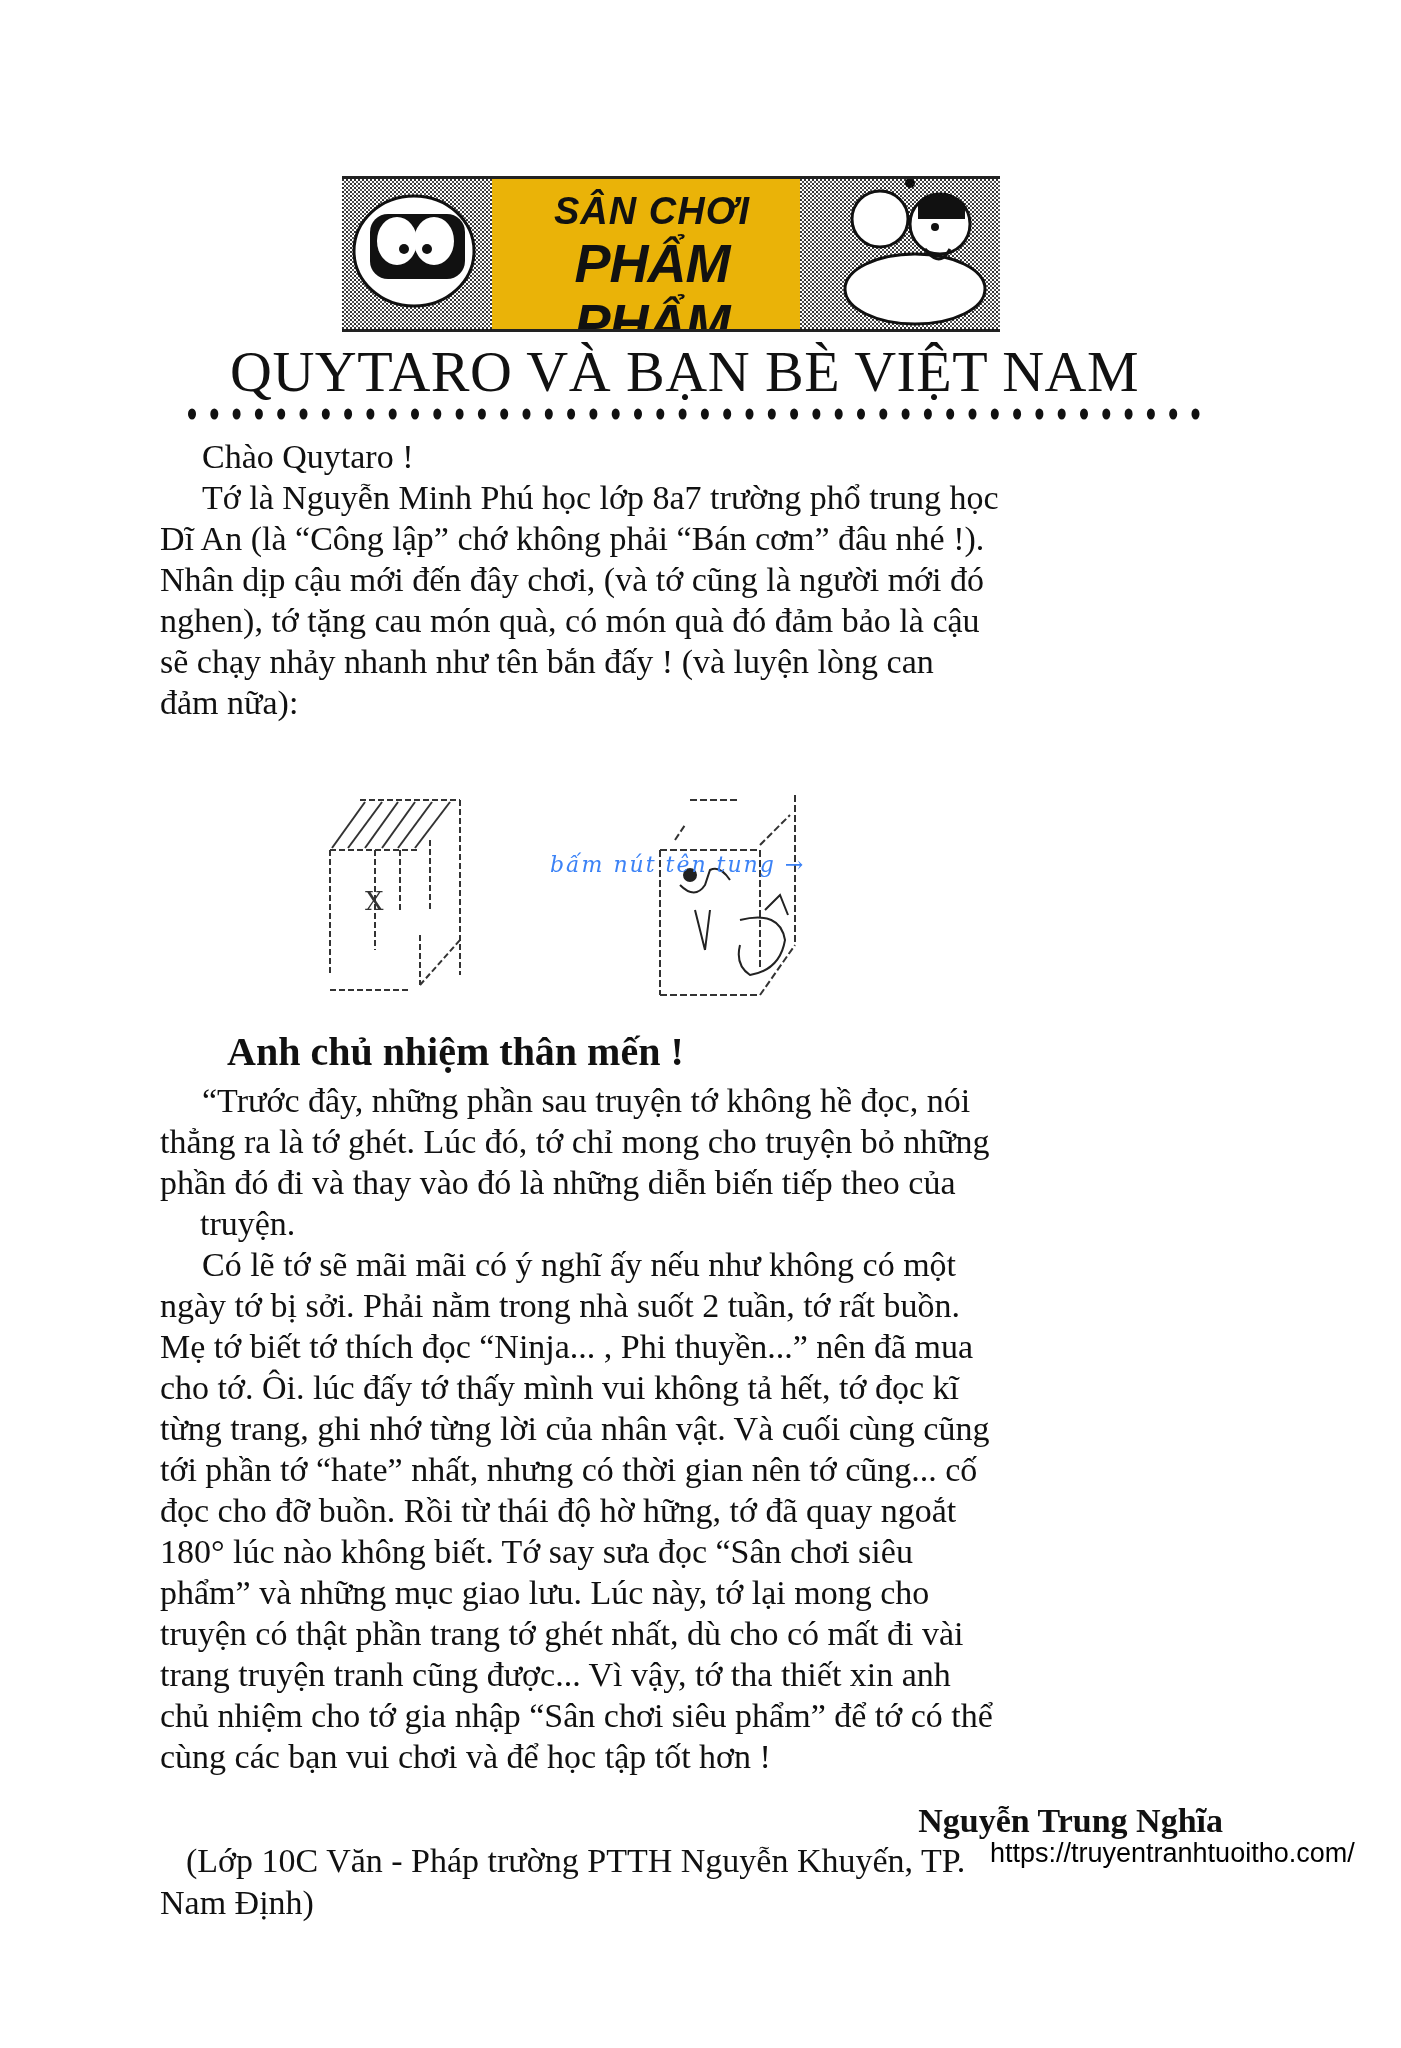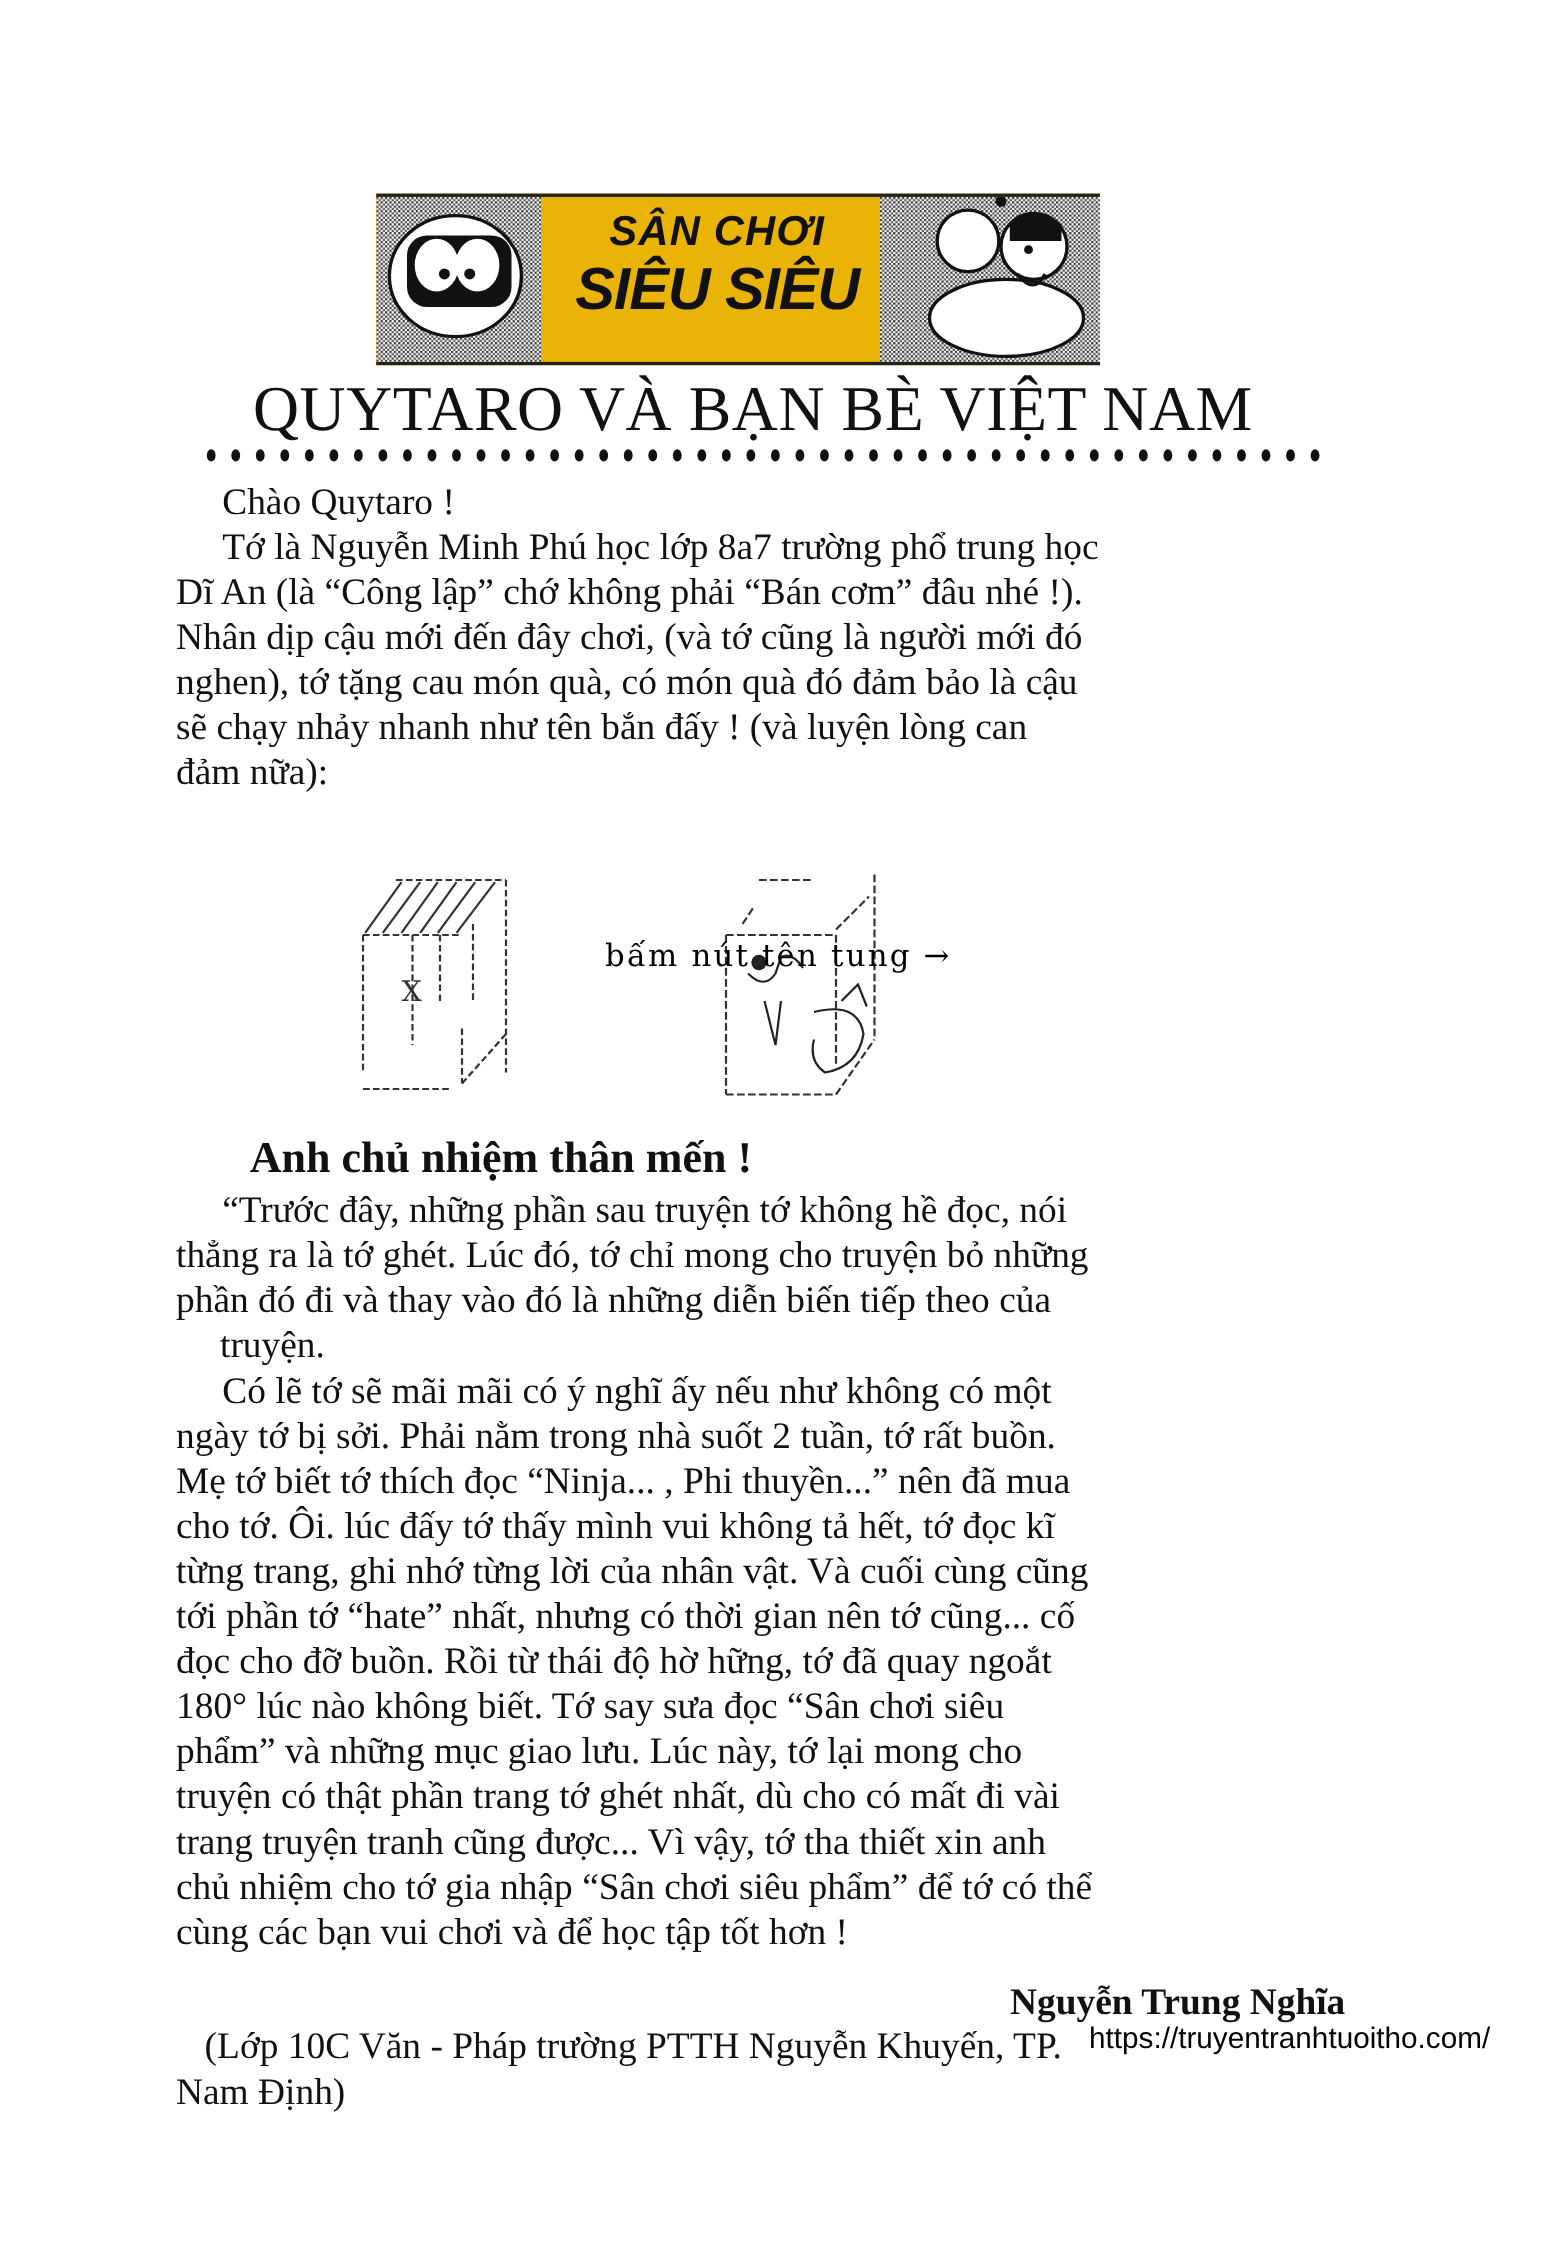--- a/index.html
+++ b/index.html
@@ -15,21 +15,21 @@
   .banner-line2 { font-size: 54px; line-height: 60px; letter-spacing: -1px; }
   #headline { position: absolute; left: 230px; top: 338px; font-size: 58px; letter-spacing: 0.5px;
               font-family: "Liberation Serif", serif; white-space: nowrap; }
   #dots { position: absolute; left: 186px; top: 407px; width: 1014px; height: 14px; }
   .text-block { position: absolute; font-family: "Liberation Serif", serif; font-size: 34px; line-height: 41px; }
   .indent { text-indent: 42px; }
   #letter1 { left: 160px; top: 436px; width: 1072px; }
   #letter1 .line { display: block; white-space: nowrap; }
   #drawing { position: absolute; left: 310px; top: 770px; width: 780px; height: 230px; }
   #drawing-caption { position: absolute; left: 240px; top: 82px; font-family: "DejaVu Serif", serif;
-                     font-size: 28px; color: #000000; letter-spacing: 2px; }
+                     font-style: italic; font-size: 22px; color: #3b82f6; letter-spacing: 2px; }
   #heading2 { position: absolute; left: 227px; top: 1028px; font-family: "Liberation Serif", serif;
               font-weight: bold; font-size: 40px; }
   #letter2 { left: 160px; top: 1080px; width: 1072px; }
   #letter2 .line { display: block; white-space: nowrap; }
   #signature { position: absolute; right: 178px; top: 1802px; font-family: "Liberation Serif", serif;
                font-weight: bold; font-size: 34px; }
   #affil1 { position: absolute; left: 186px; top: 1842px; font-family: "Liberation Serif", serif; font-size: 34px; white-space: nowrap; }
   #affil2 { position: absolute; left: 160px; top: 1884px; font-family: "Liberation Serif", serif; font-size: 34px; text-align: center; }
   #watermark { position: absolute; left: 990px; top: 1838px; font-family: "Liberation Sans", sans-serif;
                font-size: 27px; color: #000; background: transparent; }
@@ -49,21 +49,21 @@
     <rect width="150" height="150" fill="url(#hatch)"></rect>
     <ellipse cx="72" cy="72" rx="60" ry="55" fill="#fff" stroke="#111" stroke-width="3"></ellipse>
     <rect x="28" y="35" width="95" height="65" rx="18" fill="#111"></rect>
     <ellipse cx="55" cy="62" rx="20" ry="24" fill="#fff"></ellipse>
     <ellipse cx="92" cy="62" rx="20" ry="24" fill="#fff"></ellipse>
     <circle cx="62" cy="70" r="5" fill="#111"></circle>
     <circle cx="85" cy="70" r="5" fill="#111"></circle>
   </svg>
   <div class="banner-text">
     <div class="banner-line1">SÂN CHƠI</div>
-    <div class="banner-line2">SIÊU SIÊU</div>
+    <div class="banner-line2">PHẨM PHẨM</div>
   </div>
   <svg class="banner-art right" viewBox="0 0 200 150">
     <rect width="200" height="150" fill="url(#hatch)"></rect>
     <circle cx="80" cy="40" r="28" fill="#fff" stroke="#111" stroke-width="3"></circle>
     <circle cx="140" cy="45" r="30" fill="#fff" stroke="#111" stroke-width="3"></circle>
     <path d="M118 25 Q140 5 165 25 L165 40 L118 40 Z" fill="#111"></path>
     <ellipse cx="115" cy="110" rx="70" ry="35" fill="#fff" stroke="#111" stroke-width="3"></ellipse>
     <circle cx="135" cy="48" r="4" fill="#111"></circle>
     <path d="M125 70 Q140 90 150 70" fill="none" stroke="#111" stroke-width="3"></path>
     <circle cx="110" cy="4" r="5" fill="#111"></circle>

